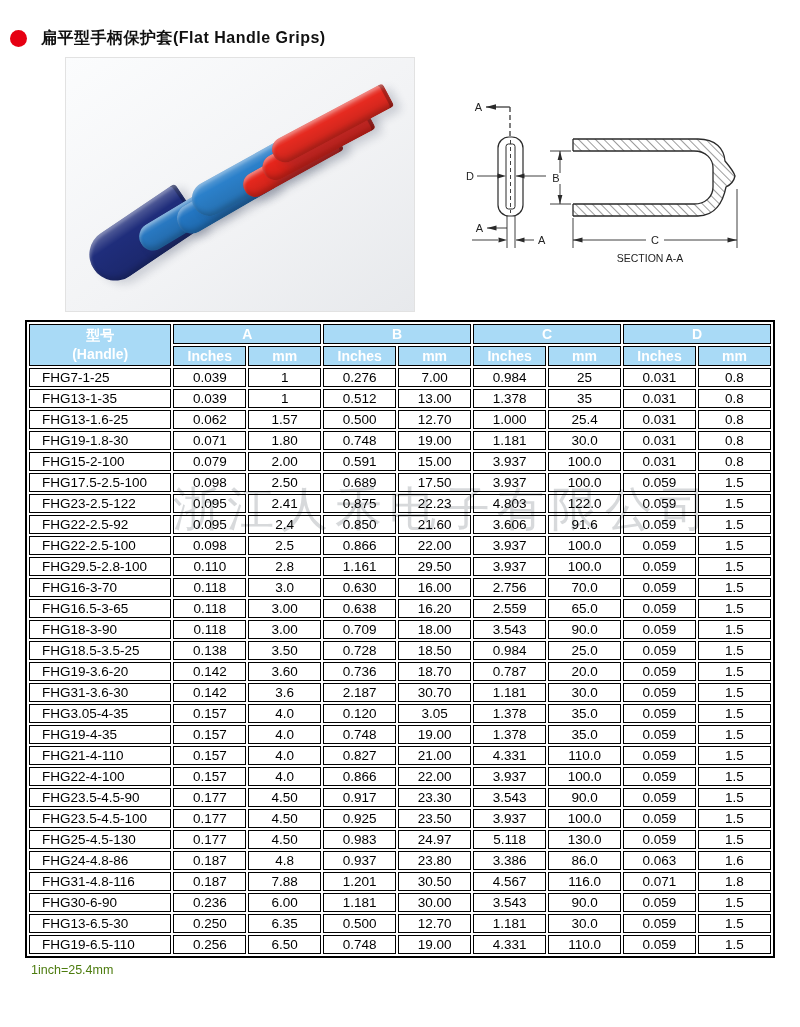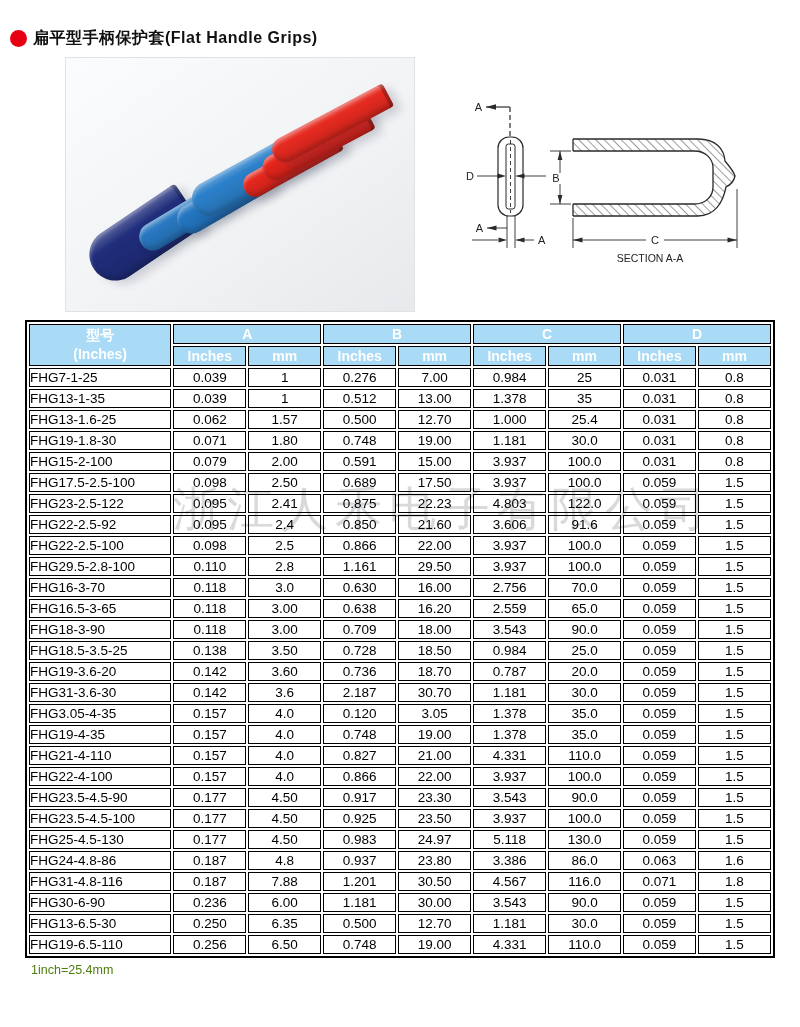--- a/index.html
+++ b/index.html
@@ -3,21 +3,21 @@
 <meta charset="utf-8">
 <style>
   * { margin:0; padding:0; box-sizing:border-box; }
   html,body { background:#fff; }
   body { font-family:"Liberation Sans", sans-serif; }
   #page {
     position:relative; width:800px; height:1027px; background:#fff;
     overflow:hidden; margin:0 auto;
   }
   
-  .title-row { position:absolute; left:10px; top:28px; display:flex; align-items:center; gap:6px; }
+  .title-row { position:absolute; left:10px; top:28px; display:flex; align-items:center; gap:14px; }
   .red-dot { width:17px; height:17px; border-radius:50%; background:#e60012; flex:0 0 auto; }
   .page-title { font-size:16px; font-weight:700; color:#111; letter-spacing:0.5px; }
   
   .photo {
     position:absolute; left:65px; top:57px; width:350px; height:255px;
     background:linear-gradient(145deg,#fbfcfd 0%,#f2f3f5 55%,#e7e9ec 100%);
     border:1px solid #e2e2e2; overflow:hidden;
   }
   .grip {
     position:absolute; border-radius:4px;
@@ -48,21 +48,21 @@
   table.spec th {
     background:#a9daf6; color:#fff; font-weight:700; text-align:center;
     height:20px; font-size:14px;
   }
   th.group-th { font-size:15px; }
   th.model-th { font-size:14px; line-height:1.35; }
   table.spec td {
     background:transparent; height:17px; font-size:13.5px; color:#000;
     text-align:center; padding:0 2px; line-height:17px;
   }
-  table.spec td.model-cell { text-align:left; padding-left:0; }
+  table.spec td.model-cell { text-align:left; padding-left:12px; }
   
   .note-scale { position:absolute; left:31px; top:963px; font-size:12.5px; color:#4d7c0f; }
   .note-cn { position:absolute; left:28px; top:981px; font-size:14px; font-weight:600; color:#222; letter-spacing:1px; }
   .note-en { position:absolute; left:28px; top:999px; font-size:15px; color:#3c3c3c; }
 </style>
 </head>
 <body>
 
 <div id="page">
 
@@ -173,21 +173,21 @@
           <col style="width:10.05%">
         <col style="width:10.05%">
           <col style="width:10.05%">
         <col style="width:10.05%">
           <col style="width:10.05%">
       </colgroup>
       <thead>
         <tr>
           <th rowspan="2" class="model-th">
             <div>型号</div>
-            <div>(Inches)</div>
+            <div>(Handle)</div>
           </th>
           <th colspan="2" class="group-th">A</th>
           <th colspan="2" class="group-th">B</th>
           <th colspan="2" class="group-th">C</th>
           <th colspan="2" class="group-th">D</th>
         </tr>
         <tr>
           <th>Inches</th>
           <th>mm</th>
           <th>Inches</th>

